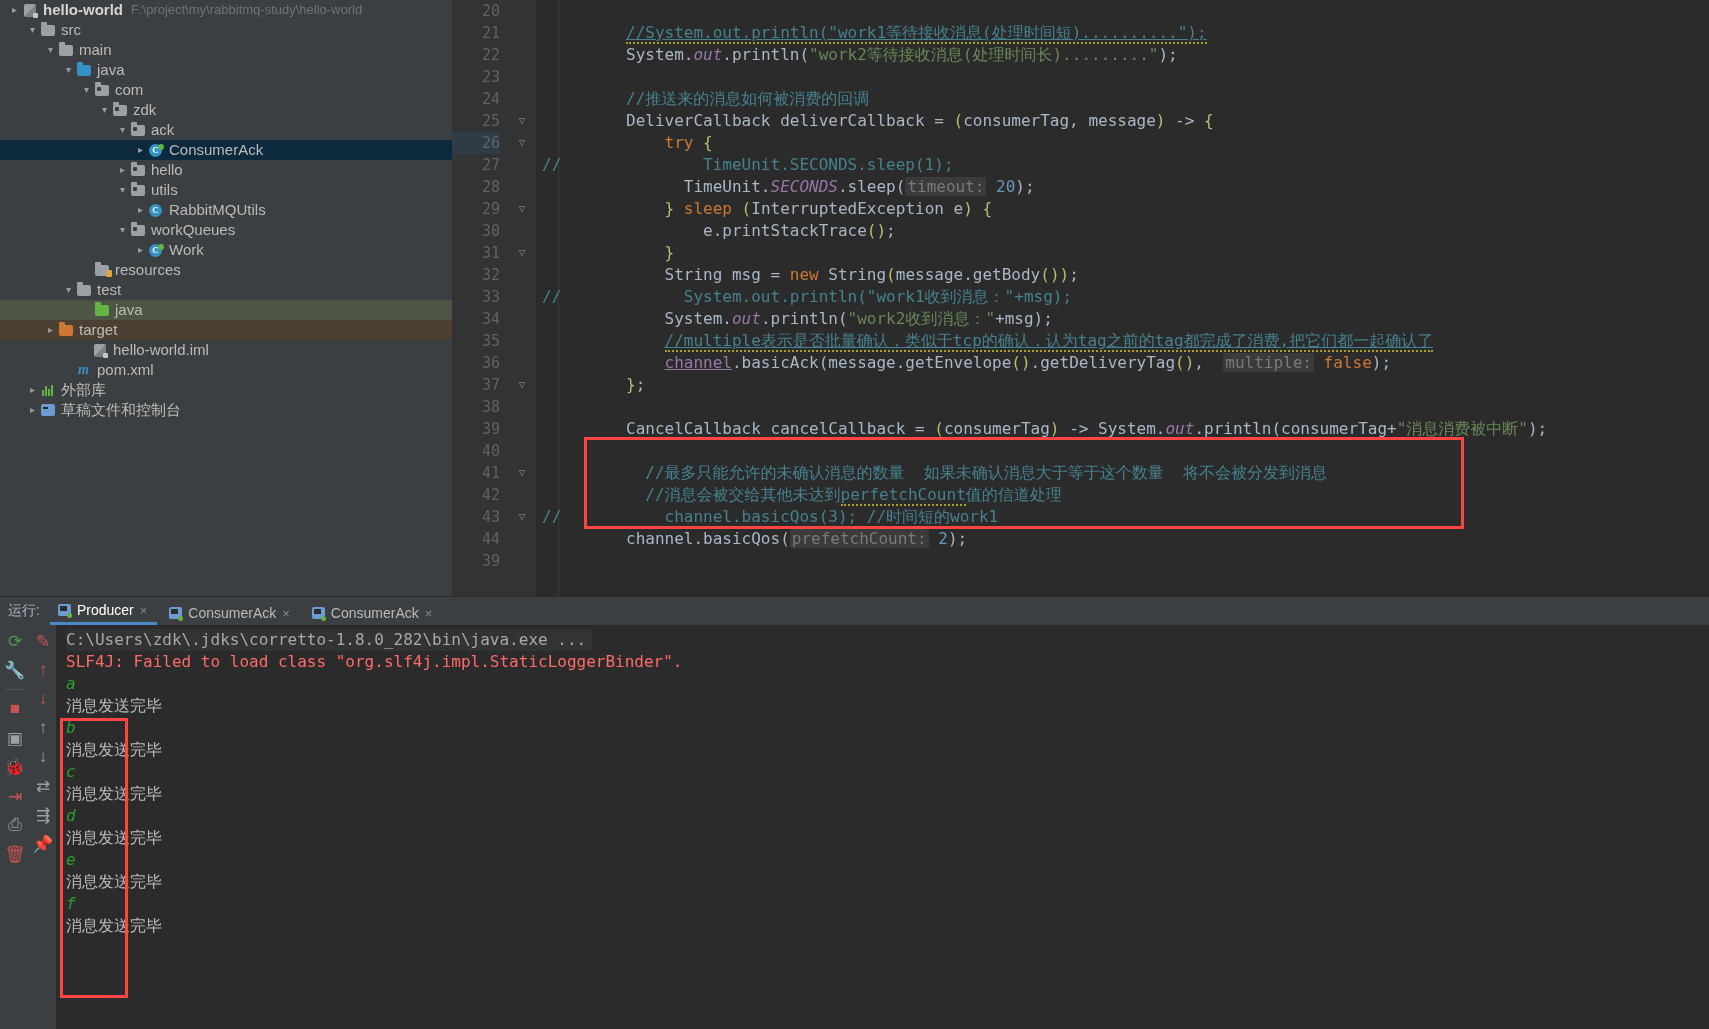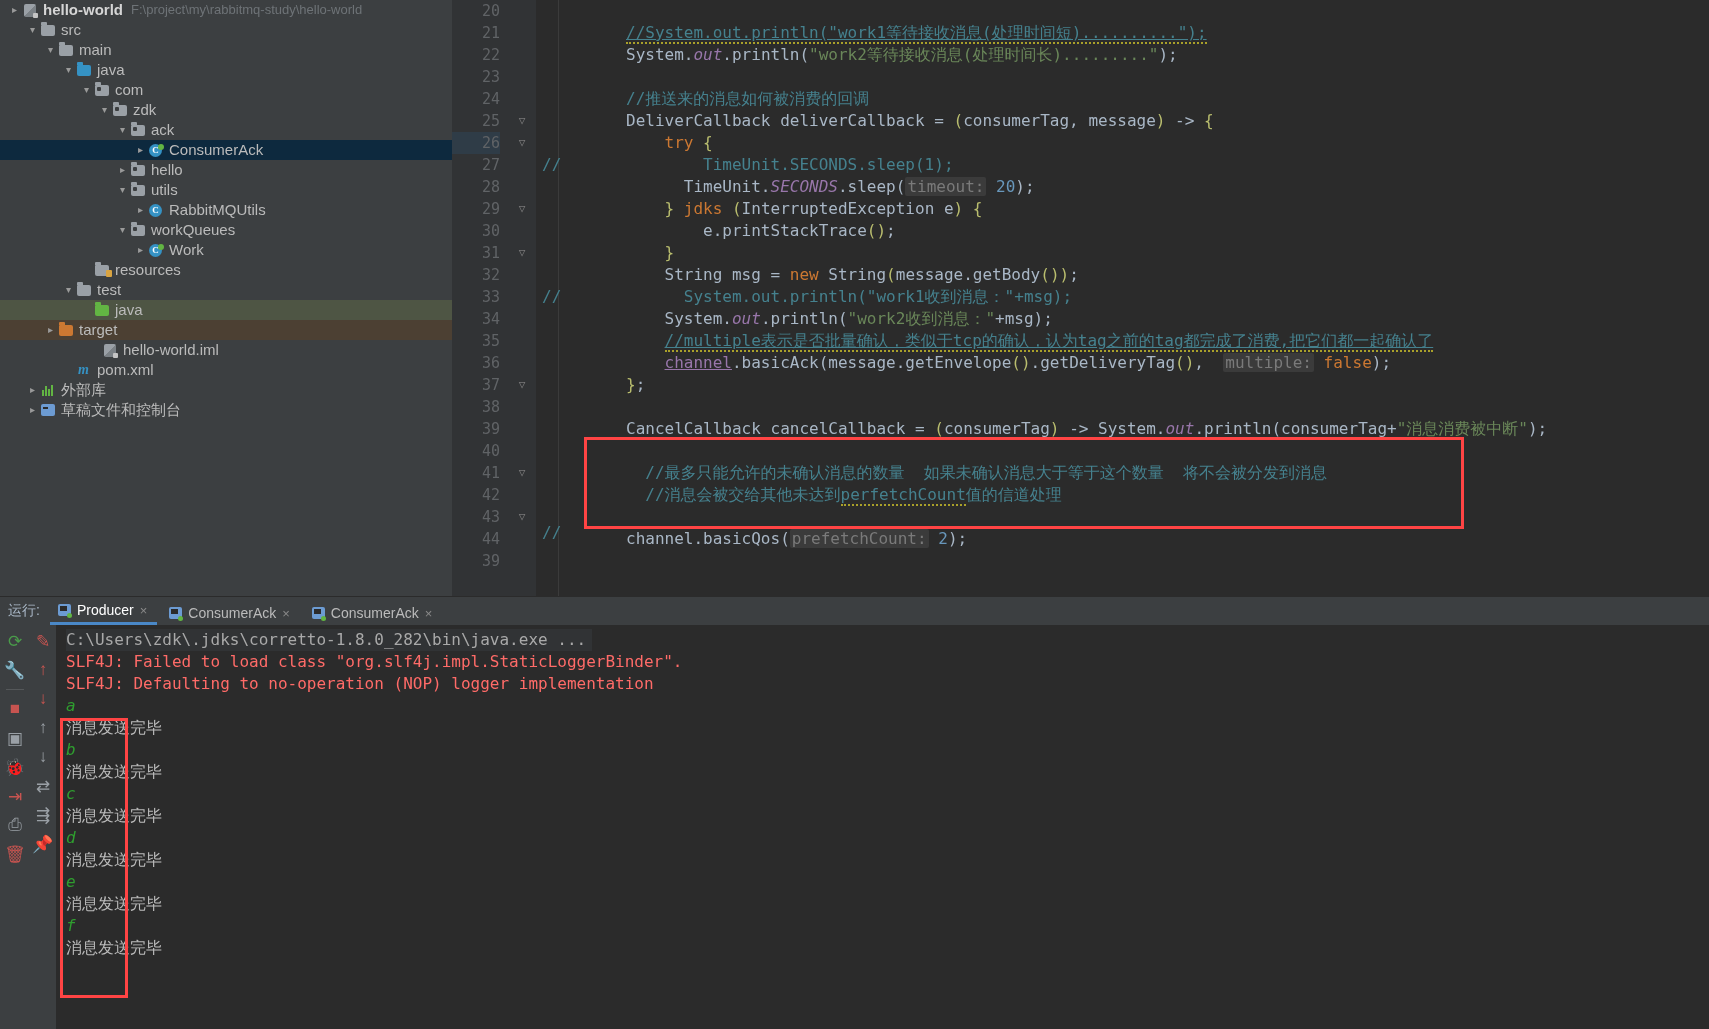--- a/index.html
+++ b/index.html
@@ -391,21 +391,21 @@
             </span>
             <span class="tree-label">java</span>
           </div>
           <div class="tree-row sel-brown" style="padding-left: 44px;">
             <span class="arrow">▸</span>
             <span class="ic">
               <span class="folder orange"></span>
             </span>
             <span class="tree-label">target</span>
           </div>
-          <div class="tree-row" style="padding-left: 78px; margin-left: 10px;">
+          <div class="tree-row" style="padding-left: 78px;">
             <span class="arrow none">&nbsp;</span>
             <span class="ic">
               <span class="iml-icon"></span>
             </span>
             <span class="tree-label">hello-world.iml</span>
           </div>
           <div class="tree-row" style="padding-left: 62px;">
             <span class="arrow none">&nbsp;</span>
             <span class="ic">
               <span class="m-icon">m</span>
@@ -496,35 +496,35 @@
         <div class="red-box" style="left:48px; top:437px; width:880px; height:92px;"></div>
       <div class="cl"><span style="position:relative;display:inline-block;width:100%;"><span style="padding-left:90px;display:inline-block;">&nbsp;</span></span></div>
           <div class="cl"><span style="position:relative;display:inline-block;width:100%;"><span style="padding-left:90px;display:inline-block;"><span class="cmt-zh wavy und">//System.out.println("work1等待接收消息(处理时间短)..........");</span></span></span></div>
           <div class="cl"><span style="position:relative;display:inline-block;width:100%;"><span style="padding-left:90px;display:inline-block;"><span class="br">System.</span><span class="fld">out</span><span class="br">.println(</span><span class="str">"work2等待接收消息(处理时间长)........."</span><span class="br">);</span></span></span></div>
           <div class="cl"><span style="position:relative;display:inline-block;width:100%;"><span style="padding-left:90px;display:inline-block;">&nbsp;</span></span></div>
           <div class="cl"><span style="position:relative;display:inline-block;width:100%;"><span style="padding-left:90px;display:inline-block;"><span class="cmt-zh">//推送来的消息如何被消费的回调</span></span></span></div>
           <div class="cl"><span style="position:relative;display:inline-block;width:100%;"><span style="padding-left:90px;display:inline-block;"><span class="br">DeliverCallback deliverCallback = </span><span class="par">(</span><span class="br">consumerTag, message</span><span class="par">)</span><span class="br"> -&gt; </span><span class="par">{</span></span></span></div>
           <div class="cl"><span style="position:relative;display:inline-block;width:100%;"><span style="padding-left:90px;display:inline-block;">    <span class="kw">try</span><span class="par"> {</span></span></span></div>
           <div class="cl"><span style="position:relative;display:inline-block;width:100%;"><span class="cmt-zh" style="position:absolute;left:6px;">//</span><span style="padding-left:90px;display:inline-block;">        <span class="cmt-zh">TimeUnit.SECONDS.sleep(1);</span></span></span></div>
           <div class="cl"><span style="position:relative;display:inline-block;width:100%;"><span style="padding-left:90px;display:inline-block;">      <span class="br">TimeUnit.</span><span class="fld">SECONDS</span><span class="br">.sleep(</span><span class="hint">timeout:</span><span class="num"> 20</span><span class="br">);</span></span></span></div>
-          <div class="cl"><span style="position:relative;display:inline-block;width:100%;"><span style="padding-left:90px;display:inline-block;">    <span class="par">}</span><span class="kw"> jdks </span><span class="par">(</span><span class="br">InterruptedException e</span><span class="par">) {</span></span></span></div>
+          <div class="cl"><span style="position:relative;display:inline-block;width:100%;"><span style="padding-left:90px;display:inline-block;">    <span class="par">}</span><span class="kw"> sleep </span><span class="par">(</span><span class="br">InterruptedException e</span><span class="par">) {</span></span></span></div>
           <div class="cl"><span style="position:relative;display:inline-block;width:100%;"><span style="padding-left:90px;display:inline-block;">        <span class="br">e.printStackTrace</span><span class="par">()</span><span class="br">;</span></span></span></div>
           <div class="cl"><span style="position:relative;display:inline-block;width:100%;"><span style="padding-left:90px;display:inline-block;">    <span class="par">}</span></span></span></div>
           <div class="cl"><span style="position:relative;display:inline-block;width:100%;"><span style="padding-left:90px;display:inline-block;">    <span class="br">String msg = </span><span class="kw">new</span><span class="br"> String</span><span class="par">(</span><span class="br">message.getBody</span><span class="par">())</span><span class="br">;</span></span></span></div>
           <div class="cl"><span style="position:relative;display:inline-block;width:100%;"><span class="cmt-zh" style="position:absolute;left:6px;">//</span><span style="padding-left:90px;display:inline-block;">      <span class="cmt-zh">System.out.println("work1收到消息："+msg);</span></span></span></div>
           <div class="cl"><span style="position:relative;display:inline-block;width:100%;"><span style="padding-left:90px;display:inline-block;">    <span class="br">System.</span><span class="fld">out</span><span class="br">.println(</span><span class="str">"work2收到消息："</span><span class="br">+msg);</span></span></span></div>
           <div class="cl"><span style="position:relative;display:inline-block;width:100%;"><span style="padding-left:90px;display:inline-block;">    <span class="cmt-zh wavy und">//multiple表示是否批量确认，类似于tcp的确认，认为tag之前的tag都完成了消费,把它们都一起确认了</span></span></span></div>
           <div class="cl"><span style="position:relative;display:inline-block;width:100%;"><span style="padding-left:90px;display:inline-block;">    <span class="stc und">channel</span><span class="br">.basicAck(message.getEnvelope</span><span class="par">()</span><span class="br">.getDeliveryTag</span><span class="par">()</span><span class="br">,  </span><span class="hint">multiple:</span><span class="kw"> false</span><span class="br">);</span></span></span></div>
           <div class="cl"><span style="position:relative;display:inline-block;width:100%;"><span style="padding-left:90px;display:inline-block;"><span class="par">}</span><span class="br">;</span></span></span></div>
           <div class="cl"><span style="position:relative;display:inline-block;width:100%;"><span style="padding-left:90px;display:inline-block;">&nbsp;</span></span></div>
           <div class="cl"><span style="position:relative;display:inline-block;width:100%;"><span style="padding-left:90px;display:inline-block;"><span class="br">CancelCallback cancelCallback = </span><span class="par">(</span><span class="br">consumerTag</span><span class="par">)</span><span class="br"> -&gt; System.</span><span class="fld">out</span><span class="br">.println(consumerTag+</span><span class="str">"消息消费被中断"</span><span class="br">);</span></span></span></div>
           <div class="cl"><span style="position:relative;display:inline-block;width:100%;"><span style="padding-left:90px;display:inline-block;">&nbsp;</span></span></div>
           <div class="cl"><span style="position:relative;display:inline-block;width:100%;"><span style="padding-left:90px;display:inline-block;text-align:center;">  <span class="cmt-zh">//最多只能允许的未确认消息的数量  如果未确认消息大于等于这个数量  将不会被分发到消息</span></span></span></div>
           <div class="cl"><span style="position:relative;display:inline-block;width:100%;"><span style="padding-left:90px;display:inline-block;">  <span class="cmt-zh">//消息会被交给其他未达到</span><span class="cmt-zh wavy">perfetchCount</span><span class="cmt-zh">值的信道处理</span></span></span></div>
-          <div class="cl"><span style="position:relative;display:inline-block;width:100%;"><span class="cmt-zh" style="position:absolute;left:6px;">//</span></span></div>
+          <div class="cl"><span style="position:relative;display:inline-block;width:100%;"><span class="cmt-zh" style="position:absolute;left:6px;">//</span><span style="padding-left:90px;display:inline-block;">    <span class="cmt-zh">channel.basicQos(3); //时间短的work1</span></span></span></div>
           <div class="cl"><span style="position:relative;display:inline-block;width:100%;"><span style="padding-left:90px;display:inline-block;"><span class="br">channel.basicQos(</span><span class="hint">prefetchCount:</span><span class="num"> 2</span><span class="br">);</span></span></span></div>
           <div class="cl"><span style="position:relative;display:inline-block;width:100%;"><span style="padding-left:90px;display:inline-block;">&nbsp;</span></span></div>
         </div>
     </div>
   </div>
 
   <div class="run-panel">
     <div class="run-tabs">
       <span class="run-label">运行:</span>
       <div id="runtabs" style="display:flex;align-items:flex-end;">
@@ -564,21 +564,20 @@
           <div class="tb-ico" style="color: rgb(154, 160, 166);">↑</div>
           <div class="tb-ico" style="color: rgb(154, 160, 166);">↓</div>
           <div class="tb-ico" style="color: rgb(154, 160, 166);">⇄</div>
           <div class="tb-ico" style="color: rgb(154, 160, 166);">⇶</div>
           <div class="tb-ico" style="color: rgb(154, 160, 166);">📌</div>
         </div>
       <div class="console" id="console">
         <div class="console-redbox" style="left:4px; top:93px; width:68px; height:280px;"></div>
       <div class="co"><span class="co cmdline">C:\Users\zdk\.jdks\corretto-1.8.0_282\bin\java.exe ...</span></div>
           <div class="co err">SLF4J: Failed to load class "org.slf4j.impl.StaticLoggerBinder".</div>
-          <div class="co err">SLF4J: Defaulting to no-operation (NOP) logger implementation</div>
           <div class="co green">a</div>
           <div class="co out">消息发送完毕</div>
           <div class="co green">b</div>
           <div class="co out">消息发送完毕</div>
           <div class="co green">c</div>
           <div class="co out">消息发送完毕</div>
           <div class="co green">d</div>
           <div class="co out">消息发送完毕</div>
           <div class="co green">e</div>
           <div class="co out">消息发送完毕</div>

